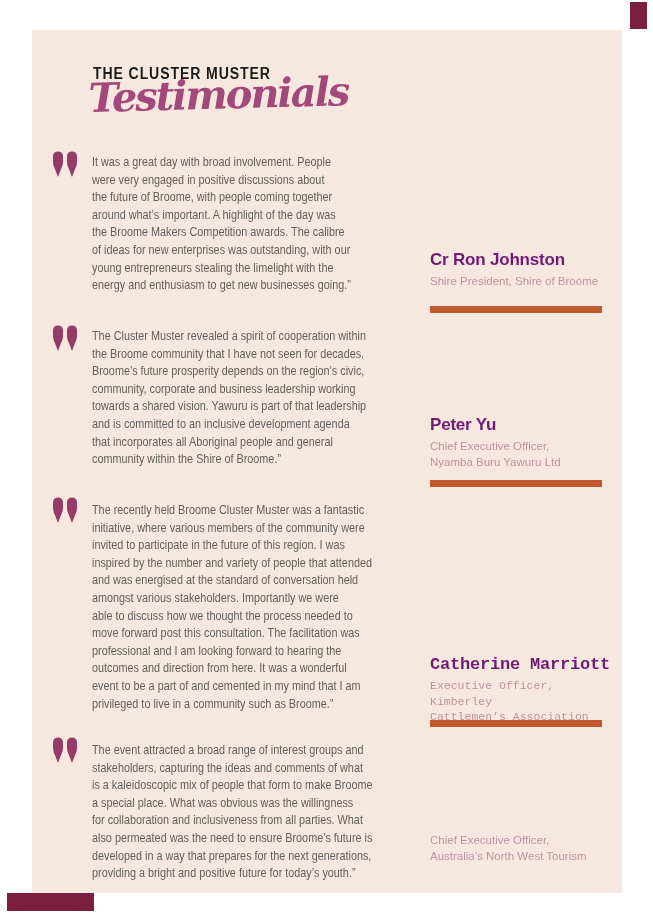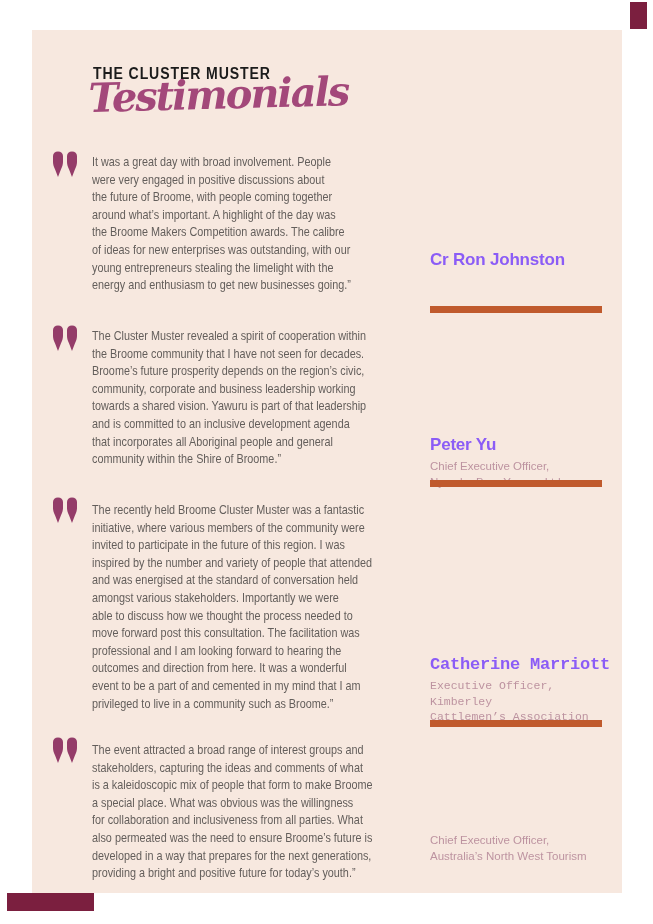--- a/index.html
+++ b/index.html
@@ -71,21 +71,21 @@
     transform-origin: left top;
   }
   .attrib {
     position: absolute;
     left: 398px;
     width: 185px;
   }
   .aname {
     font-size: 17px;
     font-weight: bold;
-    color: #8b5cf6;
+    color: #701a75;
     letter-spacing: -0.2px;
     white-space: nowrap;
   }
   .arole {
     margin-top: 4px;
     font-size: 11.5px;
     line-height: 15.5px;
     color: #bd93a0;
     white-space: pre-line;
   }
@@ -102,21 +102,21 @@
   }
   .corner-mark.top-right { left: 630px; top: 2px; width: 17px; height: 27px; }
   .corner-mark.bottom-left { left: 7px; top: 893px; width: 87px; height: 18px; }
 
   
   .qi1 { top: 120px; } .qt1 { top: 124px; }
   .qi2 { top: 294px; } .qt2 { top: 298px; }
   .qi3 { top: 466px; } .qt3 { top: 472px; }
   .qi4 { top: 706px; } .qt4 { top: 712px; }
   .a1 { top: 220px; } .d1 { top: 276px; }
-  .a2 { top: 405px; } .d2 { top: 450px; }
+  .a2 { top: 385px; } .d2 { top: 450px; }
   .a3 { top: 625px; font-family: Liberation Mono, monospace; } .d3 { top: 690px; }
   .a4 { top: 799px; }
 </style>
 </head>
 <body>
 
 <div class="canvas">
   <div class="sheet">
 
     <div class="kicker">THE CLUSTER MUSTER</div>
@@ -181,20 +181,21 @@
 stakeholders, capturing the ideas and comments of what
 is a kaleidoscopic mix of people that form to make Broome
 a special place. What was obvious was the willingness
 for collaboration and inclusiveness from all parties. What
 also permeated was the need to ensure Broome’s future is
 developed in a way that prepares for the next generations,
 providing a bright and positive future for today’s youth.”</p>
 
     <div class="attrib a1">
       <div class="aname">Cr Ron Johnston</div>
+      <div class="arole">Shire President, Shire of Broome</div>
     </div>
     <div class="divider d1"></div>
 
     <div class="attrib a2">
       <div class="aname">Peter Yu</div>
       <div class="arole">Chief Executive Officer,
 Nyamba Buru Yawuru Ltd</div>
     </div>
     <div class="divider d2"></div>
 

